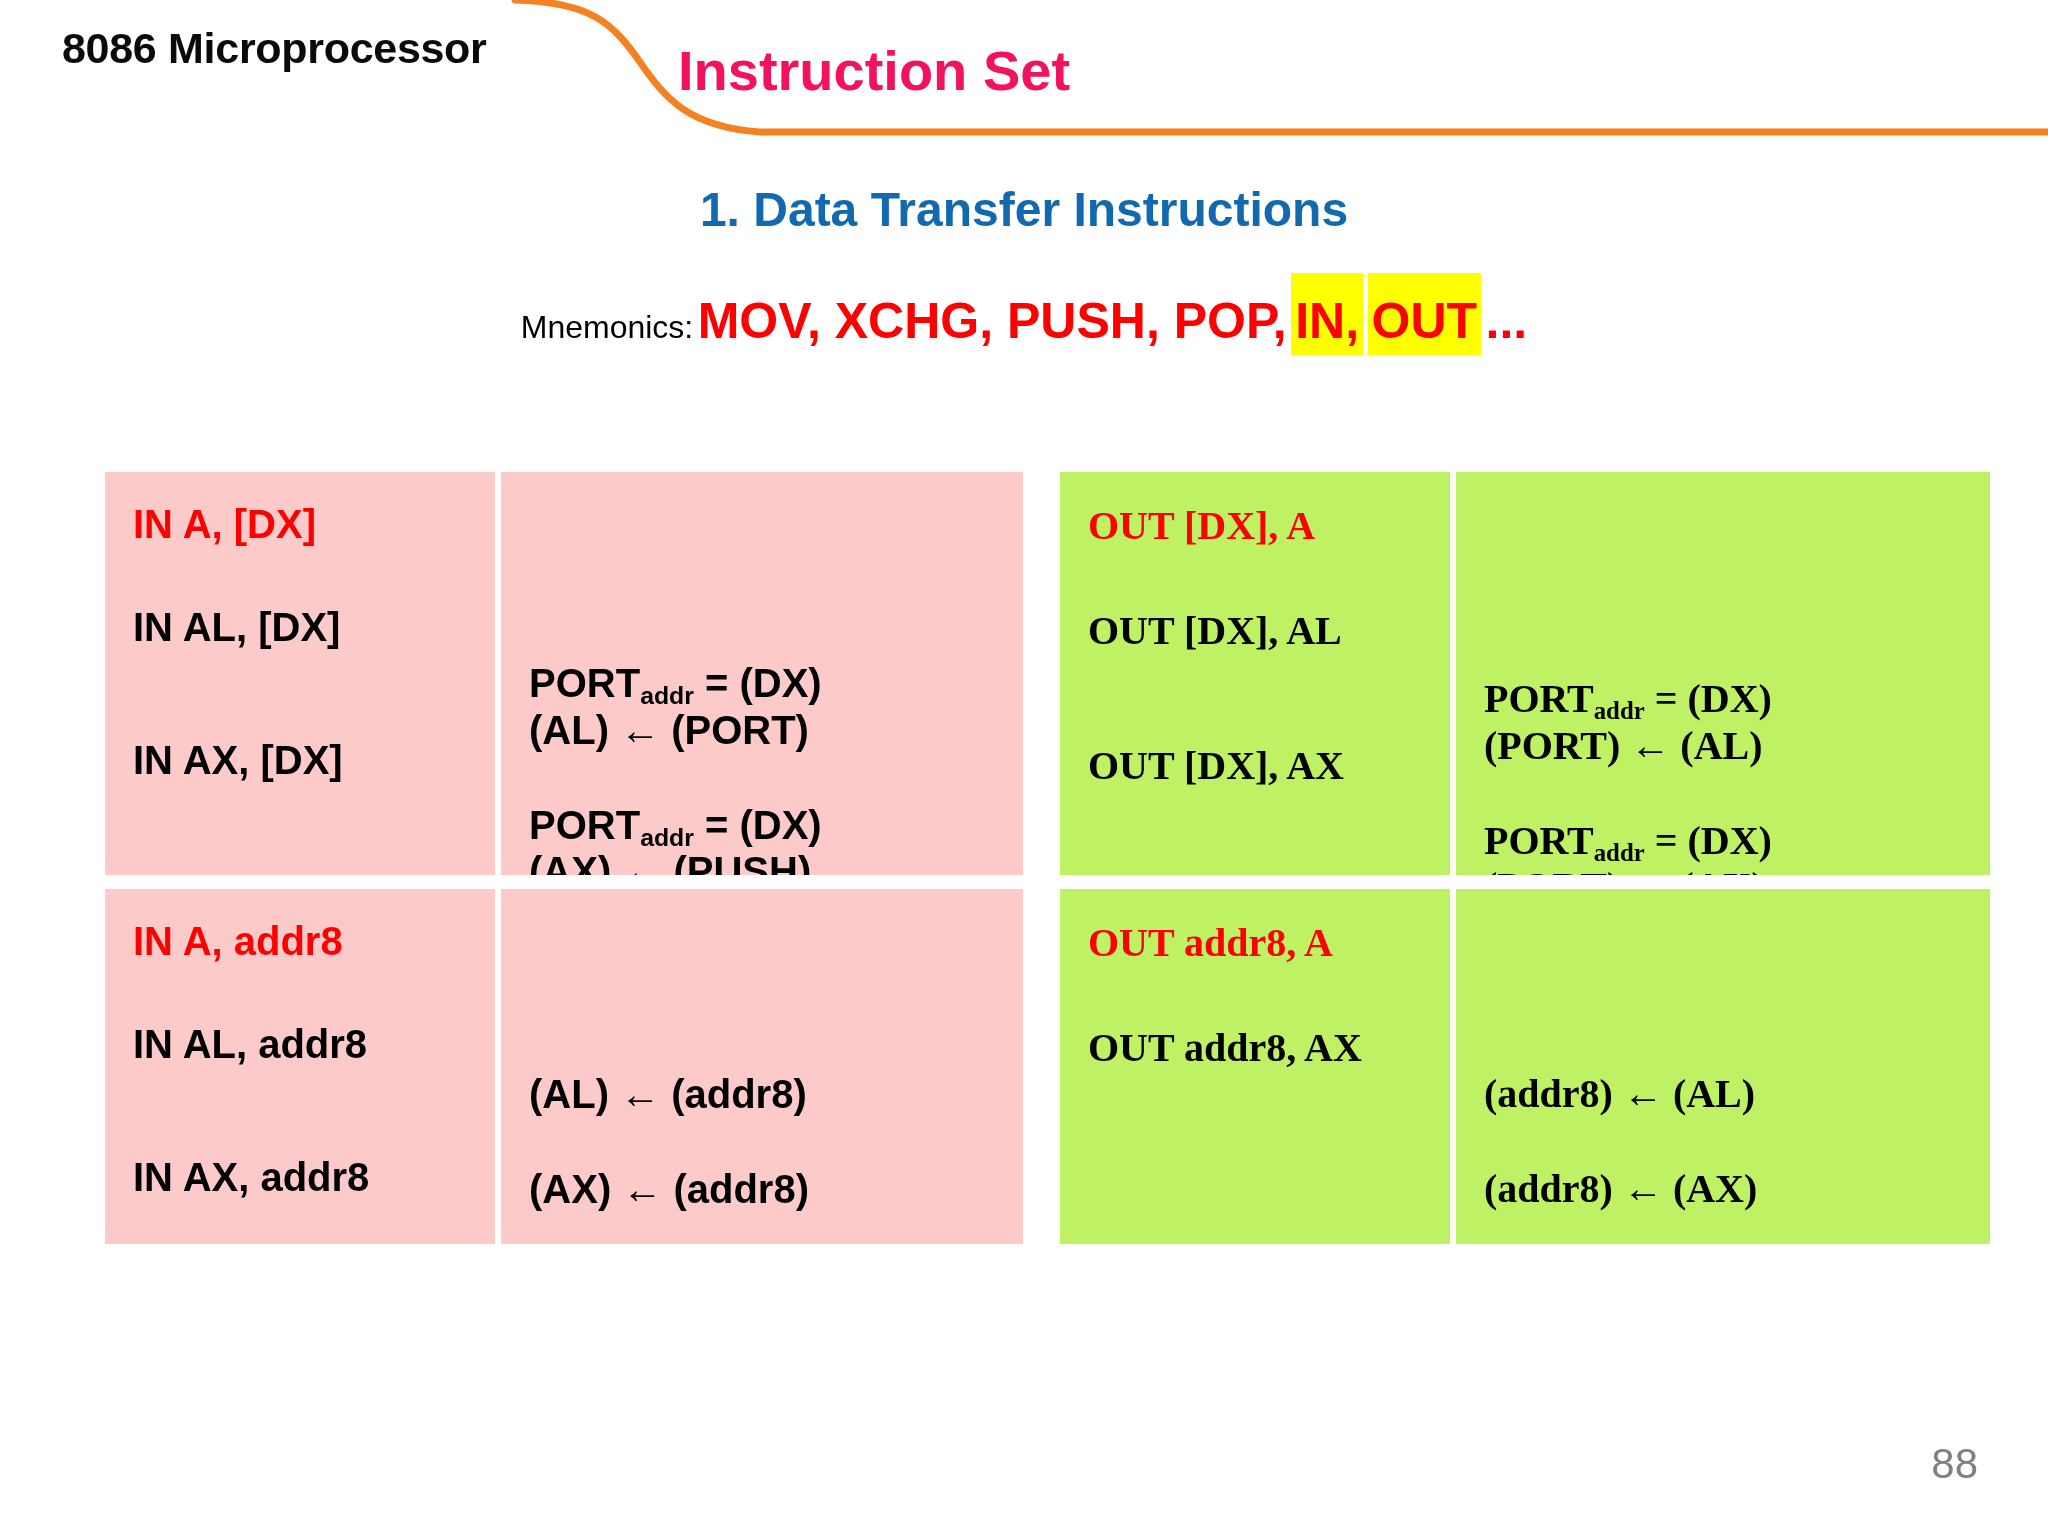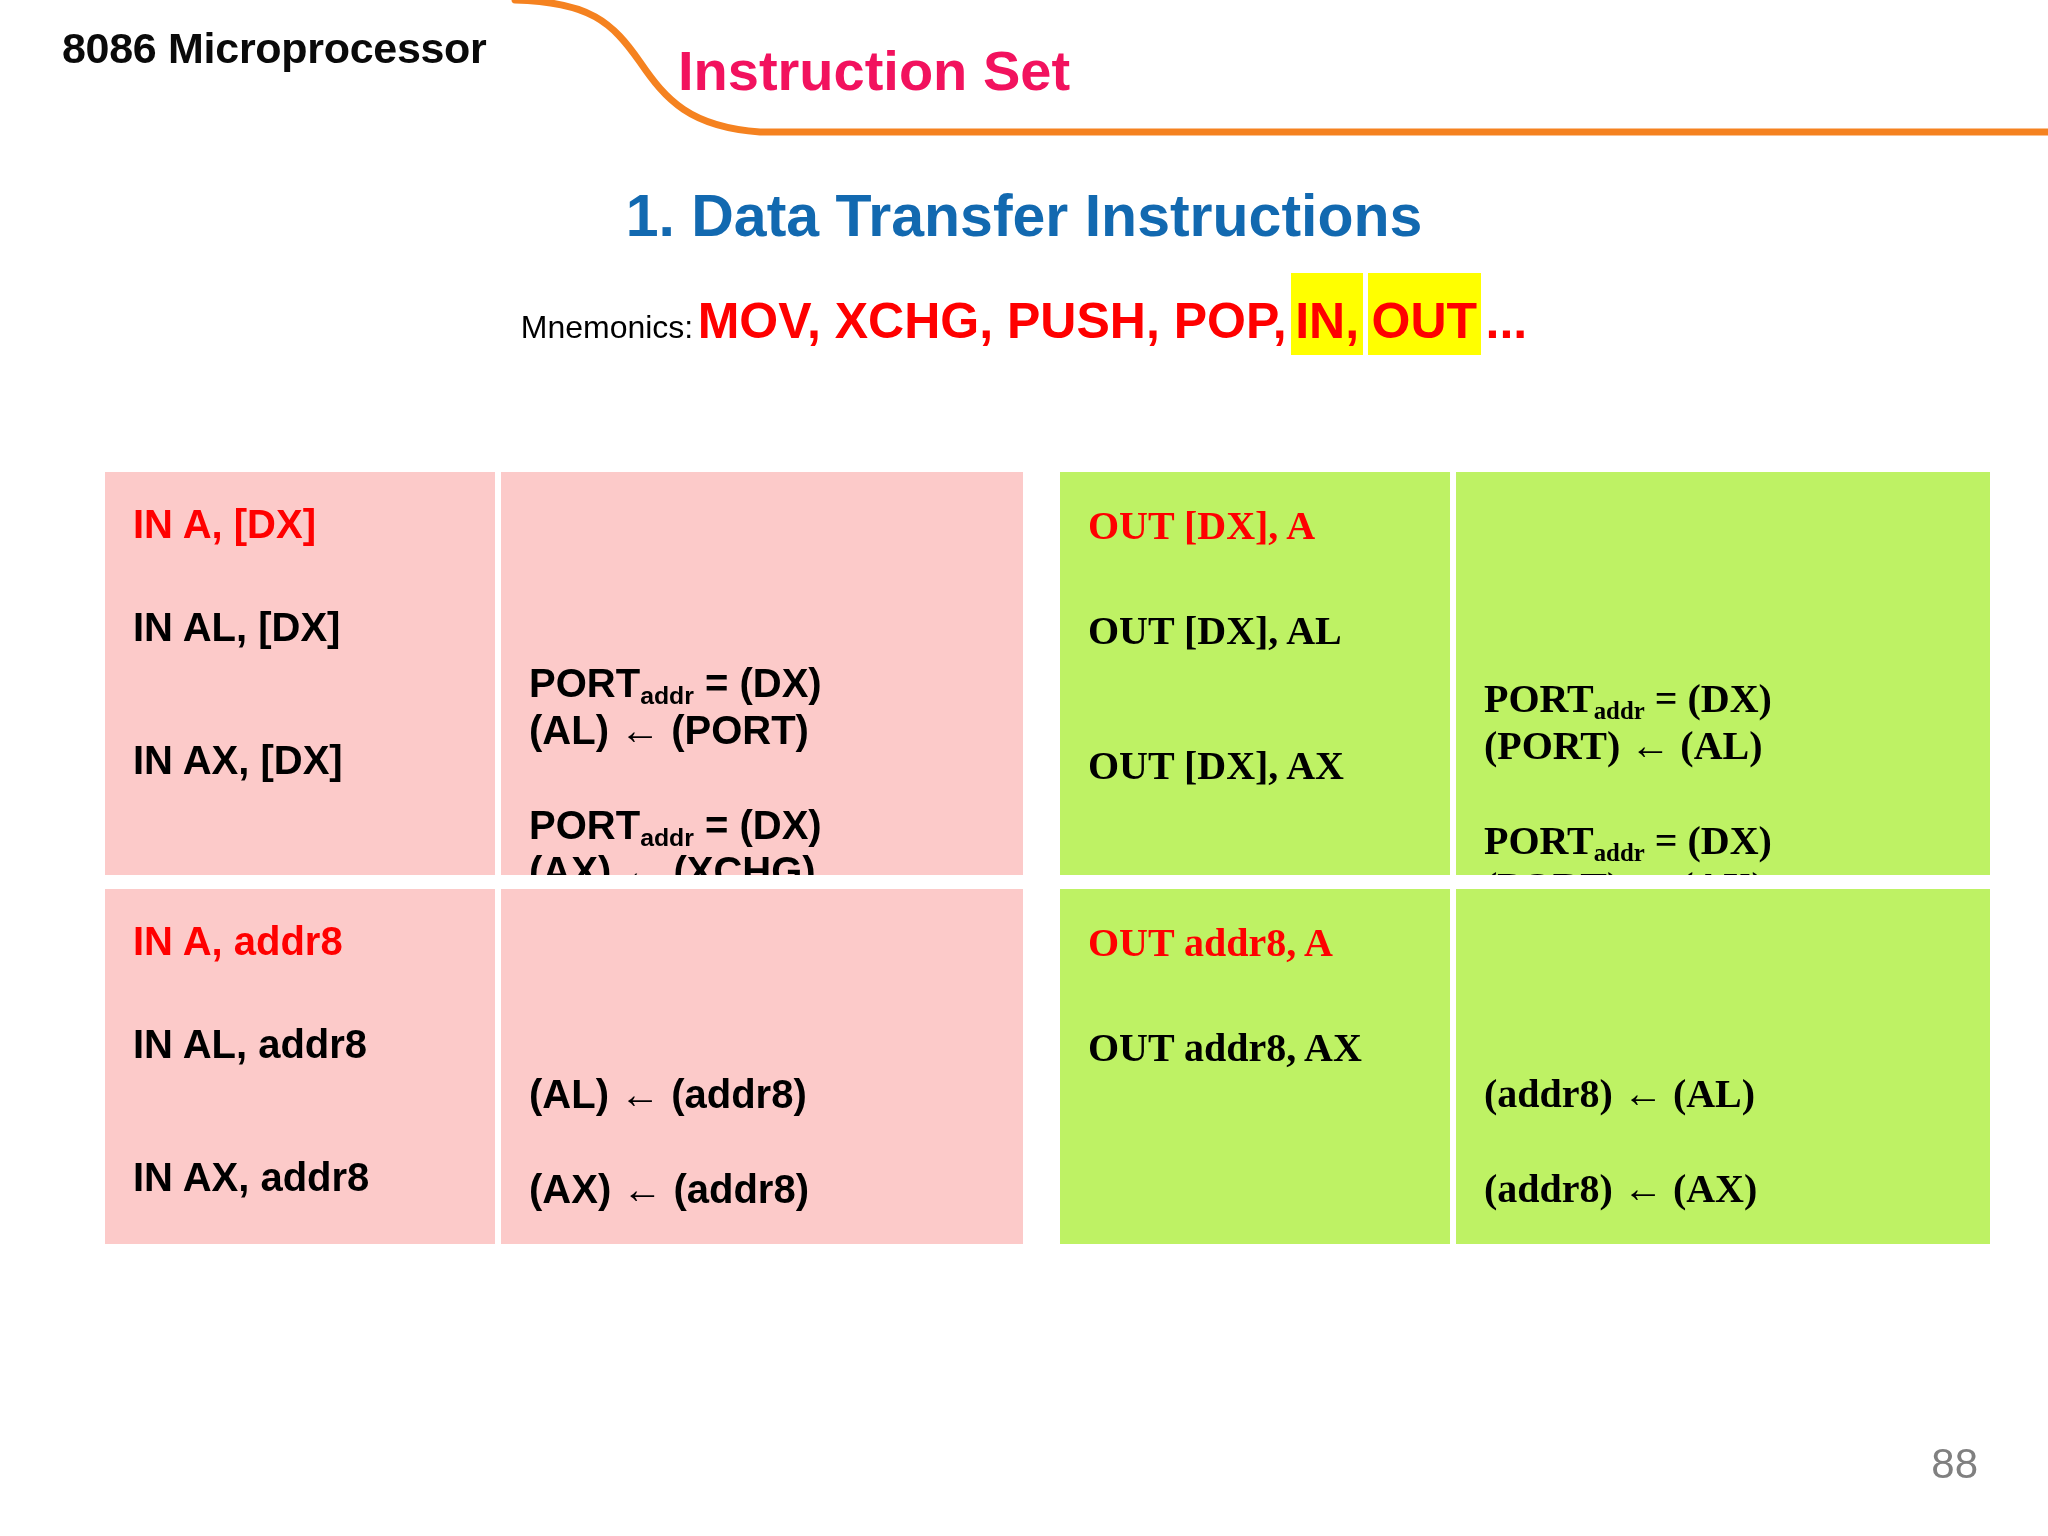--- a/index.html
+++ b/index.html
@@ -48,21 +48,21 @@
     white-space: nowrap;
   }
 
   
   #section-title {
     position: absolute;
     left: 0;
     top: 182px;
     width: 2048px;
     text-align: center;
-    font-size: 59px;
+    font-size: 48px;
     font-weight: bold;
     color: #1269b0;
     white-space: nowrap;
   }
 
   
   #mnemonics-line {
     position: absolute;
     left: 0;
     top: 296px;
@@ -194,21 +194,21 @@
       <div class="op-line op-last">IN AX, [DX]</div>
     </div>
     <div class="cell cell-right pad-top-1">
       <div class="spacer-heading"></div>
       <div class="formula-group">
         <div class="formula"><span>PORT</span><sub>addr</sub><span> = (DX)</span></div>
         <div class="formula">(AL) ← (PORT)</div>
       </div>
       <div class="formula-group fg-last">
         <div class="formula"><span>PORT</span><sub>addr</sub><span> = (DX)</span></div>
-        <div class="formula">(AX) ← (XCHG)</div>
+        <div class="formula">(AX) ← (PUSH)</div>
       </div>
     </div>
   </div>
 
   <div class="instr-block block-short">
     <div class="cell cell-left">
       <div class="cell-heading">IN A, addr8</div>
       <div class="op-line">IN AL, addr8</div>
       <div class="op-line op-last">IN AX, addr8</div>
     </div>

